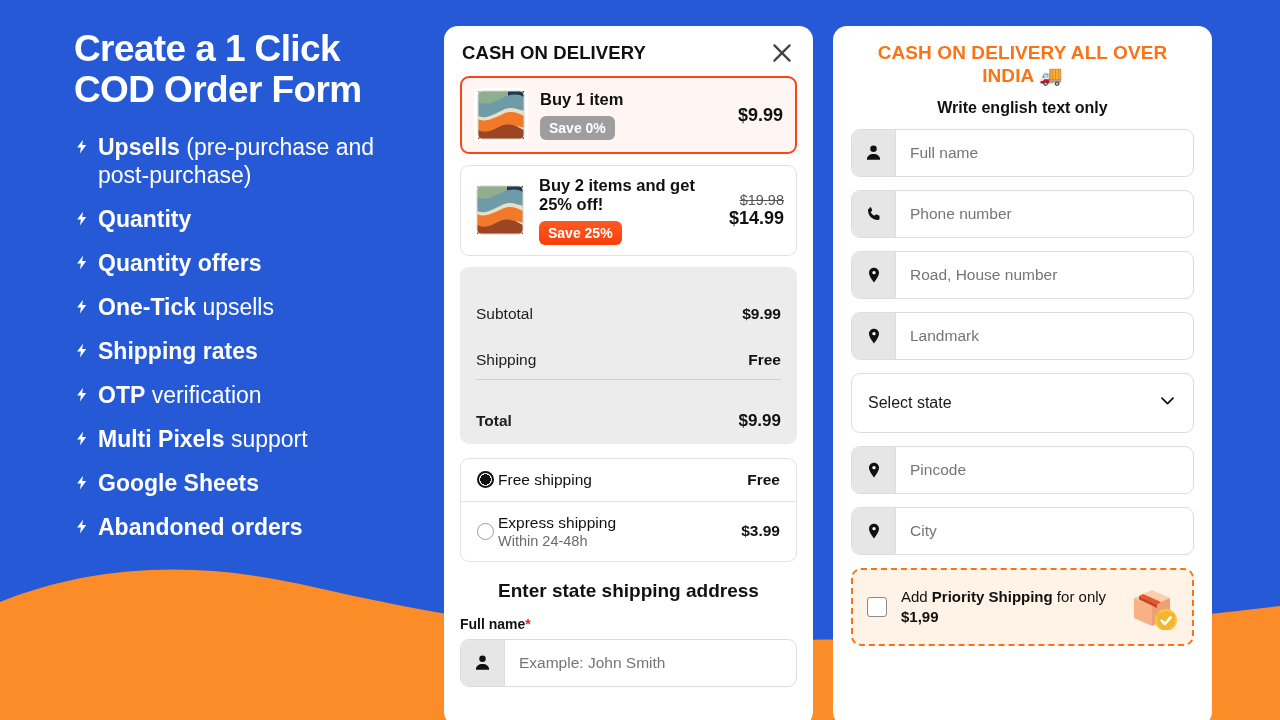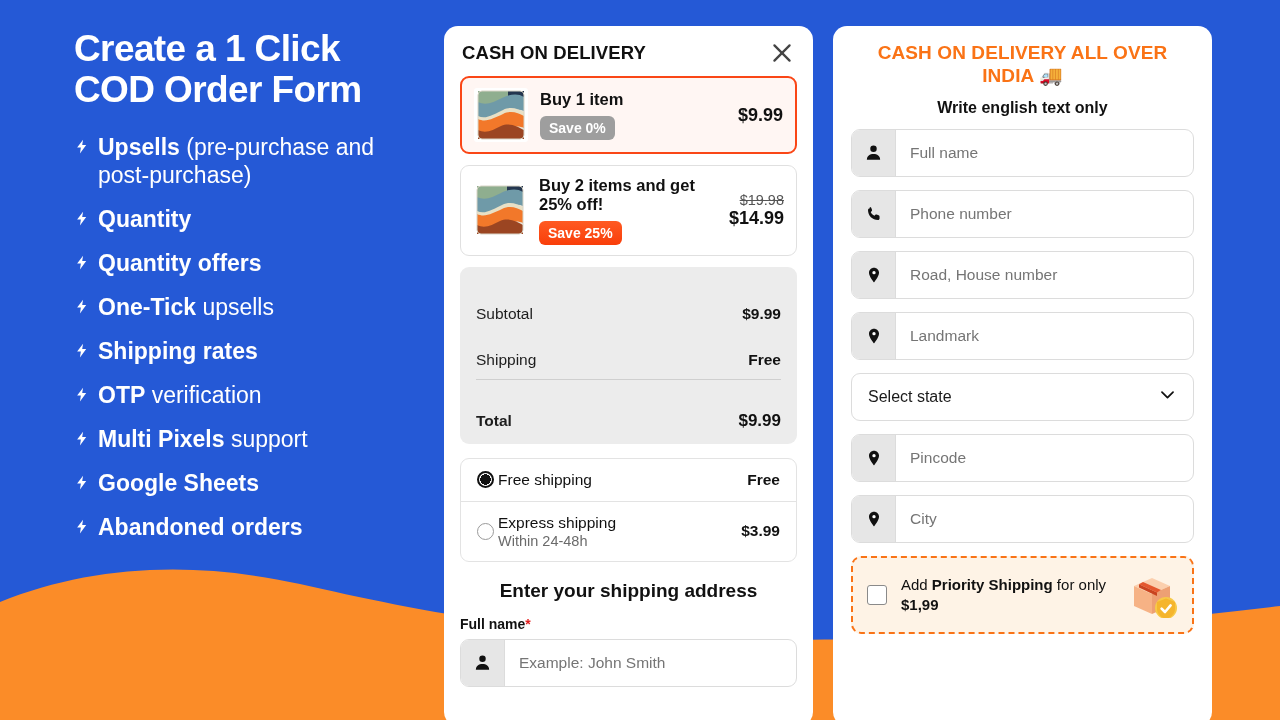--- a/index.html
+++ b/index.html
@@ -123,21 +123,21 @@
     font-size: 19px; line-height: 1.2; letter-spacing: 0.1px;
   }
   .india-sub { text-align: center; font-size: 16px; font-weight: bold; color: #111; margin-top: 11px; }
   .india-fields { padding: 12px 18px 0 18px; }
   .india-fields .inp { margin-bottom: 13px; }
   .india-fields .inp .inp-text { height: 46px; }
 
   .select-row {
     display: flex; align-items: center; justify-content: space-between;
     border: 1.5px solid #dcdcdc; border-radius: 9px;
-    height: 48px; padding: 0 16px; margin-bottom: 13px; background: #fff; cursor: pointer;
+    height: 60px; padding: 0 16px; margin-bottom: 13px; background: #fff; cursor: pointer;
   }
   .select-row .sel-label { font-size: 16px; color: #1a1a1a; }
 
   .priority {
     display: flex; align-items: center; gap: 14px;
     margin: 8px 18px 0 18px; background: #FEF3E6;
     border: 2.5px dashed #F97316; border-radius: 10px;
     padding: 14px 14px;
   }
   .pri-check {
@@ -312,21 +312,21 @@
         <span class="ship-mid"><span class="ship-name">Free shipping</span></span>
         <span class="ship-price">Free</span>
       </div>
       <div class="ship-row">
         <span class="radio"></span>
         <span class="ship-mid"><span class="ship-name">Express shipping</span><div class="ship-sub">Within 24-48h</div></span>
         <span class="ship-price">$3.99</span>
       </div>
     </div>
 
-  <div class="addr-title">Enter your shipping address</div>
+  <div class="addr-title">Enter state shipping address</div>
 
   <div class="field-label">
     <span>Full name</span><span class="req">*</span>
   </div>
   <div style="padding:0 16px;">
     <div class="inp">
       <div class="inp-icon">
         <svg viewBox="0 0 24 24" width="19" height="19" fill="#111">
           <circle cx="12" cy="7.4" r="4.1"></circle>
             <path d="M3.6 21c0-4.6 3.8-7.1 8.4-7.1s8.4 2.5 8.4 7.1z"></path>

